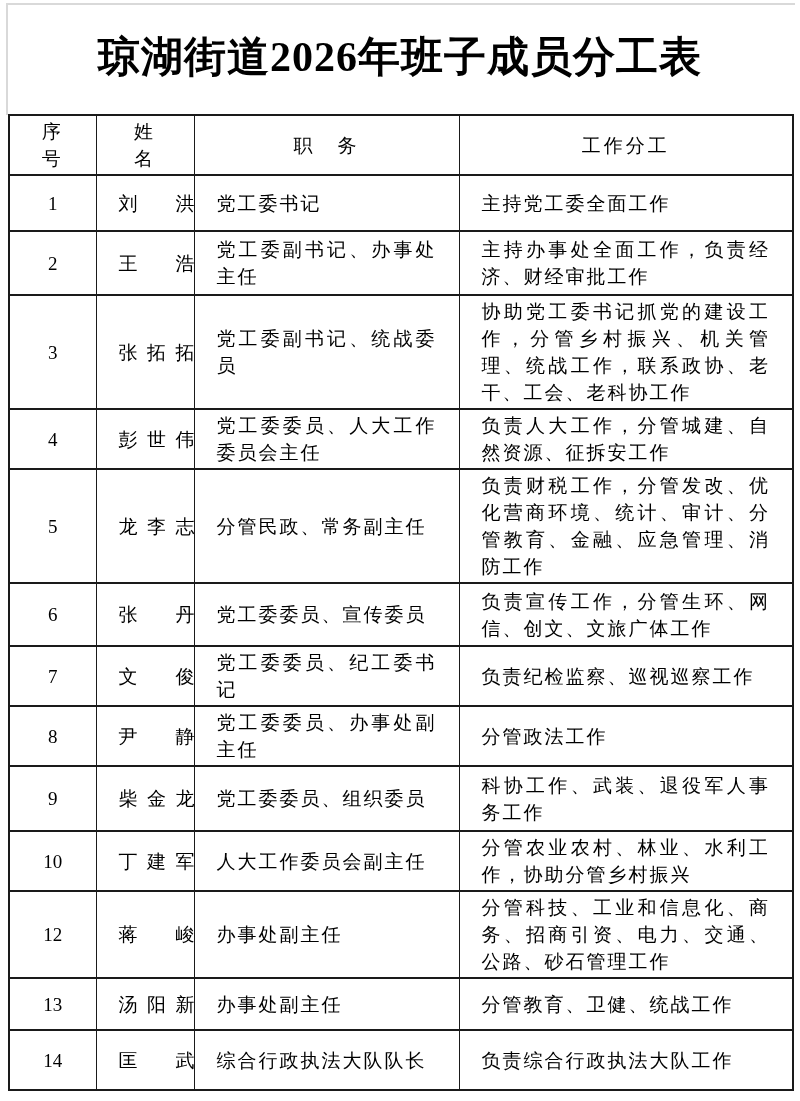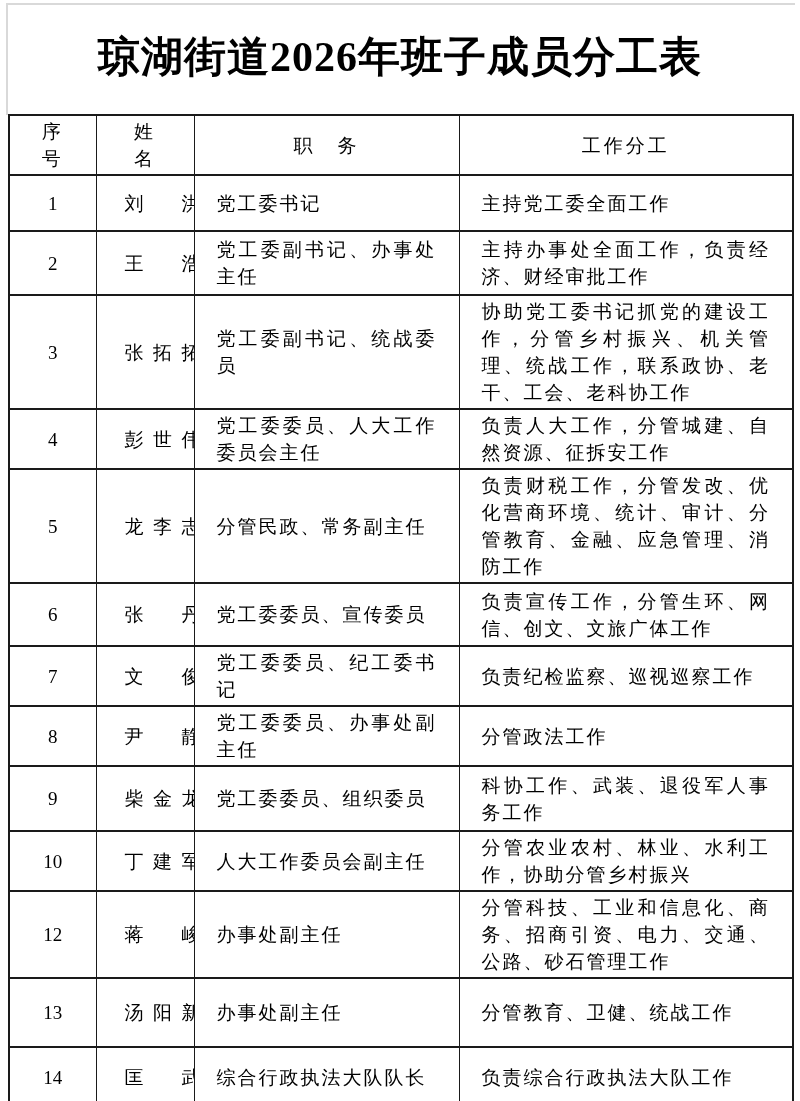--- a/index.html
+++ b/index.html
@@ -70,42 +70,41 @@
     letter-spacing: 3px;
     text-align: center;
   }
   td.c-index { text-align: center; letter-spacing: 0; }
   td.c-name  { text-align: center; }
   .name {
     display: inline-block;
     width: 76px;
     text-align: justify;
     text-align-last: justify;
-    margin-left: 6px;
   }
   td.c-pos, td.c-duty {
     text-align: justify;
     text-align-last: left;
     text-justify: inter-character;
     letter-spacing: 2px;
   }
   
   tr.r1  { height: 56px; }
   tr.r2  { height: 64px; }
   tr.r3  { height: 99px; }
   tr.r4  { height: 60px; }
   tr.r5  { height: 80px; }
   tr.r6  { height: 63px; }
   tr.r7  { height: 59px; }
   tr.r8  { height: 56px; }
   tr.r9  { height: 65px; }
   tr.r10 { height: 60px; border-radius: 17px; }
   tr.r11 { height: 62px; }
   tr.r12 { height: 75px; }
-  tr.r13 { height: 69px; border-radius: 28px; }
+  tr.r13 { height: 52px; border-radius: 28px; }
   tr.r14 { height: 60px; }
 </style>
 </head>
 <body>
 
 <div class="page">
   <div class="frame-top"></div>
   <div class="frame-left"></div>
 
   <div class="title-area">

